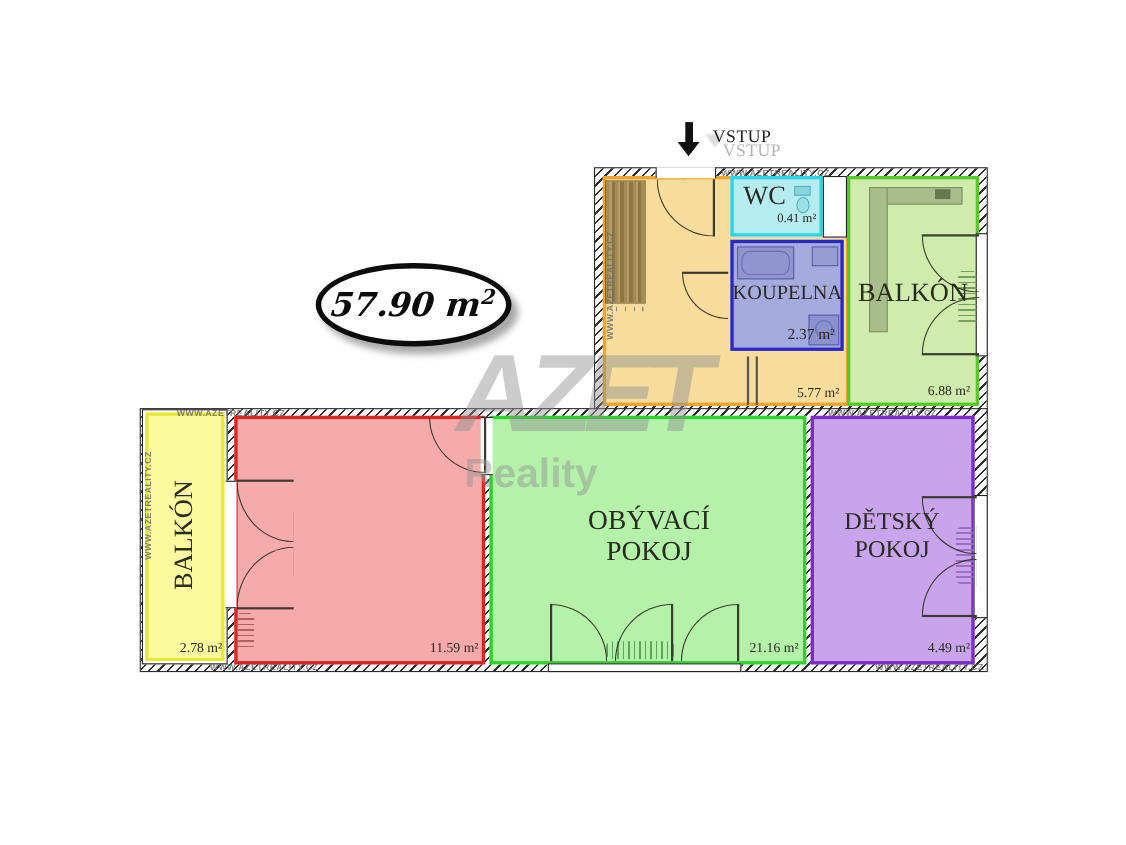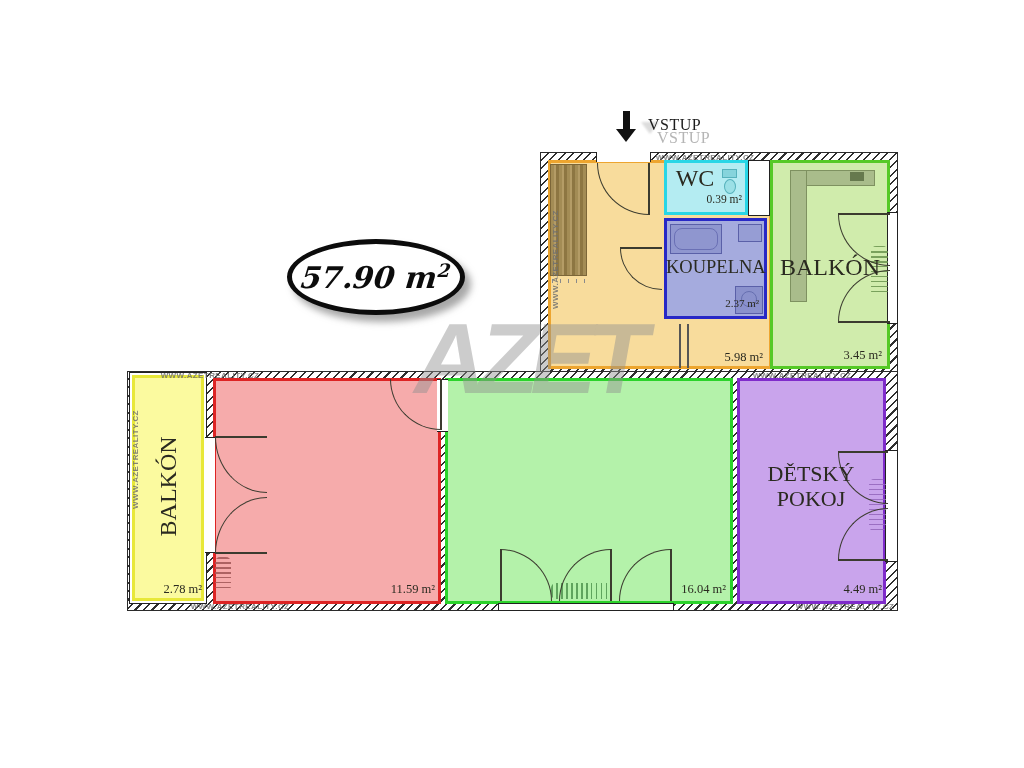--- a/index.html
+++ b/index.html
@@ -142,42 +142,44 @@
   <div class="abs" style="left:641px;top:122px;width:0;height:0;border-left:9px solid transparent;
               border-right:9px solid transparent;border-top:12px solid #bbb;opacity:.5;filter:blur(1px);z-index:49;"></div>
   <div class="vstup-label">VSTUP</div>
   <div class="vstup-ghost">VSTUP</div>
 
   <div class="badge">
     <span class="badge-text"><span>57.90 m</span><sup>2</sup></span>
   </div>
 
   <div class="wm-brand">AZET</div>
+  <div class="wm-sub">Reality</div>
   <div class="wmurl" style="left:655px;top:153px;width:100px;">WWW.AZETREALITY.CZ</div>
   <div class="wmurl vert" style="left:505px;top:255px;width:100px;">WWW.AZETREALITY.CZ</div>
   <div class="wmurl" style="left:150px;top:371px;width:120px;">WWW.AZETREALITY.CZ</div>
   <div class="wmurl" style="left:742px;top:371px;width:120px;">WWW.AZETREALITY.CZ</div>
   <div class="wmurl" style="left:180px;top:602px;width:120px;">WWW.AZETREALITY.CZ</div>
   <div class="wmurl" style="left:795px;top:602px;width:100px;">WWW.AZETREALITY.CZ</div>
   <div class="wmurl vert" style="left:80px;top:455px;width:110px;">WWW.AZETREALITY.CZ</div>
 
-  <div class="alabel" style="left:660px;top:350px;width:103px;">5.98 m²</div>
+  <div class="alabel" style="left:660px;top:350px;width:103px;">5.77 m²</div>
 
   <div class="rlabel" style="left:664px;top:165px;width:62px;font-size:24px;">WC</div>
-  <div class="alabel" style="left:668px;top:193px;width:74px;font-size:11.5px;">0.39 m²</div>
+  <div class="alabel" style="left:668px;top:193px;width:74px;font-size:11.5px;">0.41 m²</div>
 
   <div class="rlabel" style="left:666px;top:257px;width:99px;font-size:18.5px;">KOUPELNA</div>
-  <div class="alabel" style="left:668px;top:297px;width:91px;font-size:11px;">2.37 m²</div>
+  <div class="alabel" style="left:668px;top:297px;width:91px;font-size:14px;">2.37 m²</div>
 
   <div class="rlabel" style="left:772px;top:254px;width:116px;font-size:24px;">BALKÓN</div>
-  <div class="alabel" style="left:778px;top:348px;width:104px;">3.45 m²</div>
+  <div class="alabel" style="left:778px;top:348px;width:104px;">6.88 m²</div>
 
   <div class="rlabel vert" style="left:108px;top:473px;width:120px;font-size:24px;">BALKÓN</div>
   <div class="alabel" style="left:138px;top:582px;width:64px;">2.78 m²</div>
 
   <div class="alabel" style="left:330px;top:582px;width:105px;">11.59 m²</div>
 
-  <div class="alabel" style="left:618px;top:582px;width:108px;">16.04 m²</div>
+  <div class="rlabel" style="left:506px;top:460px;width:168px;font-size:25px;">OBÝVACÍ POKOJ</div>
+  <div class="alabel" style="left:618px;top:582px;width:108px;">21.16 m²</div>
 
   <div class="rlabel" style="left:746px;top:462px;width:130px;font-size:22px;">DĚTSKÝ POKOJ</div>
   <div class="alabel" style="left:800px;top:582px;width:82px;">4.49 m²</div>
 
 </div>
 
 </body></html>

